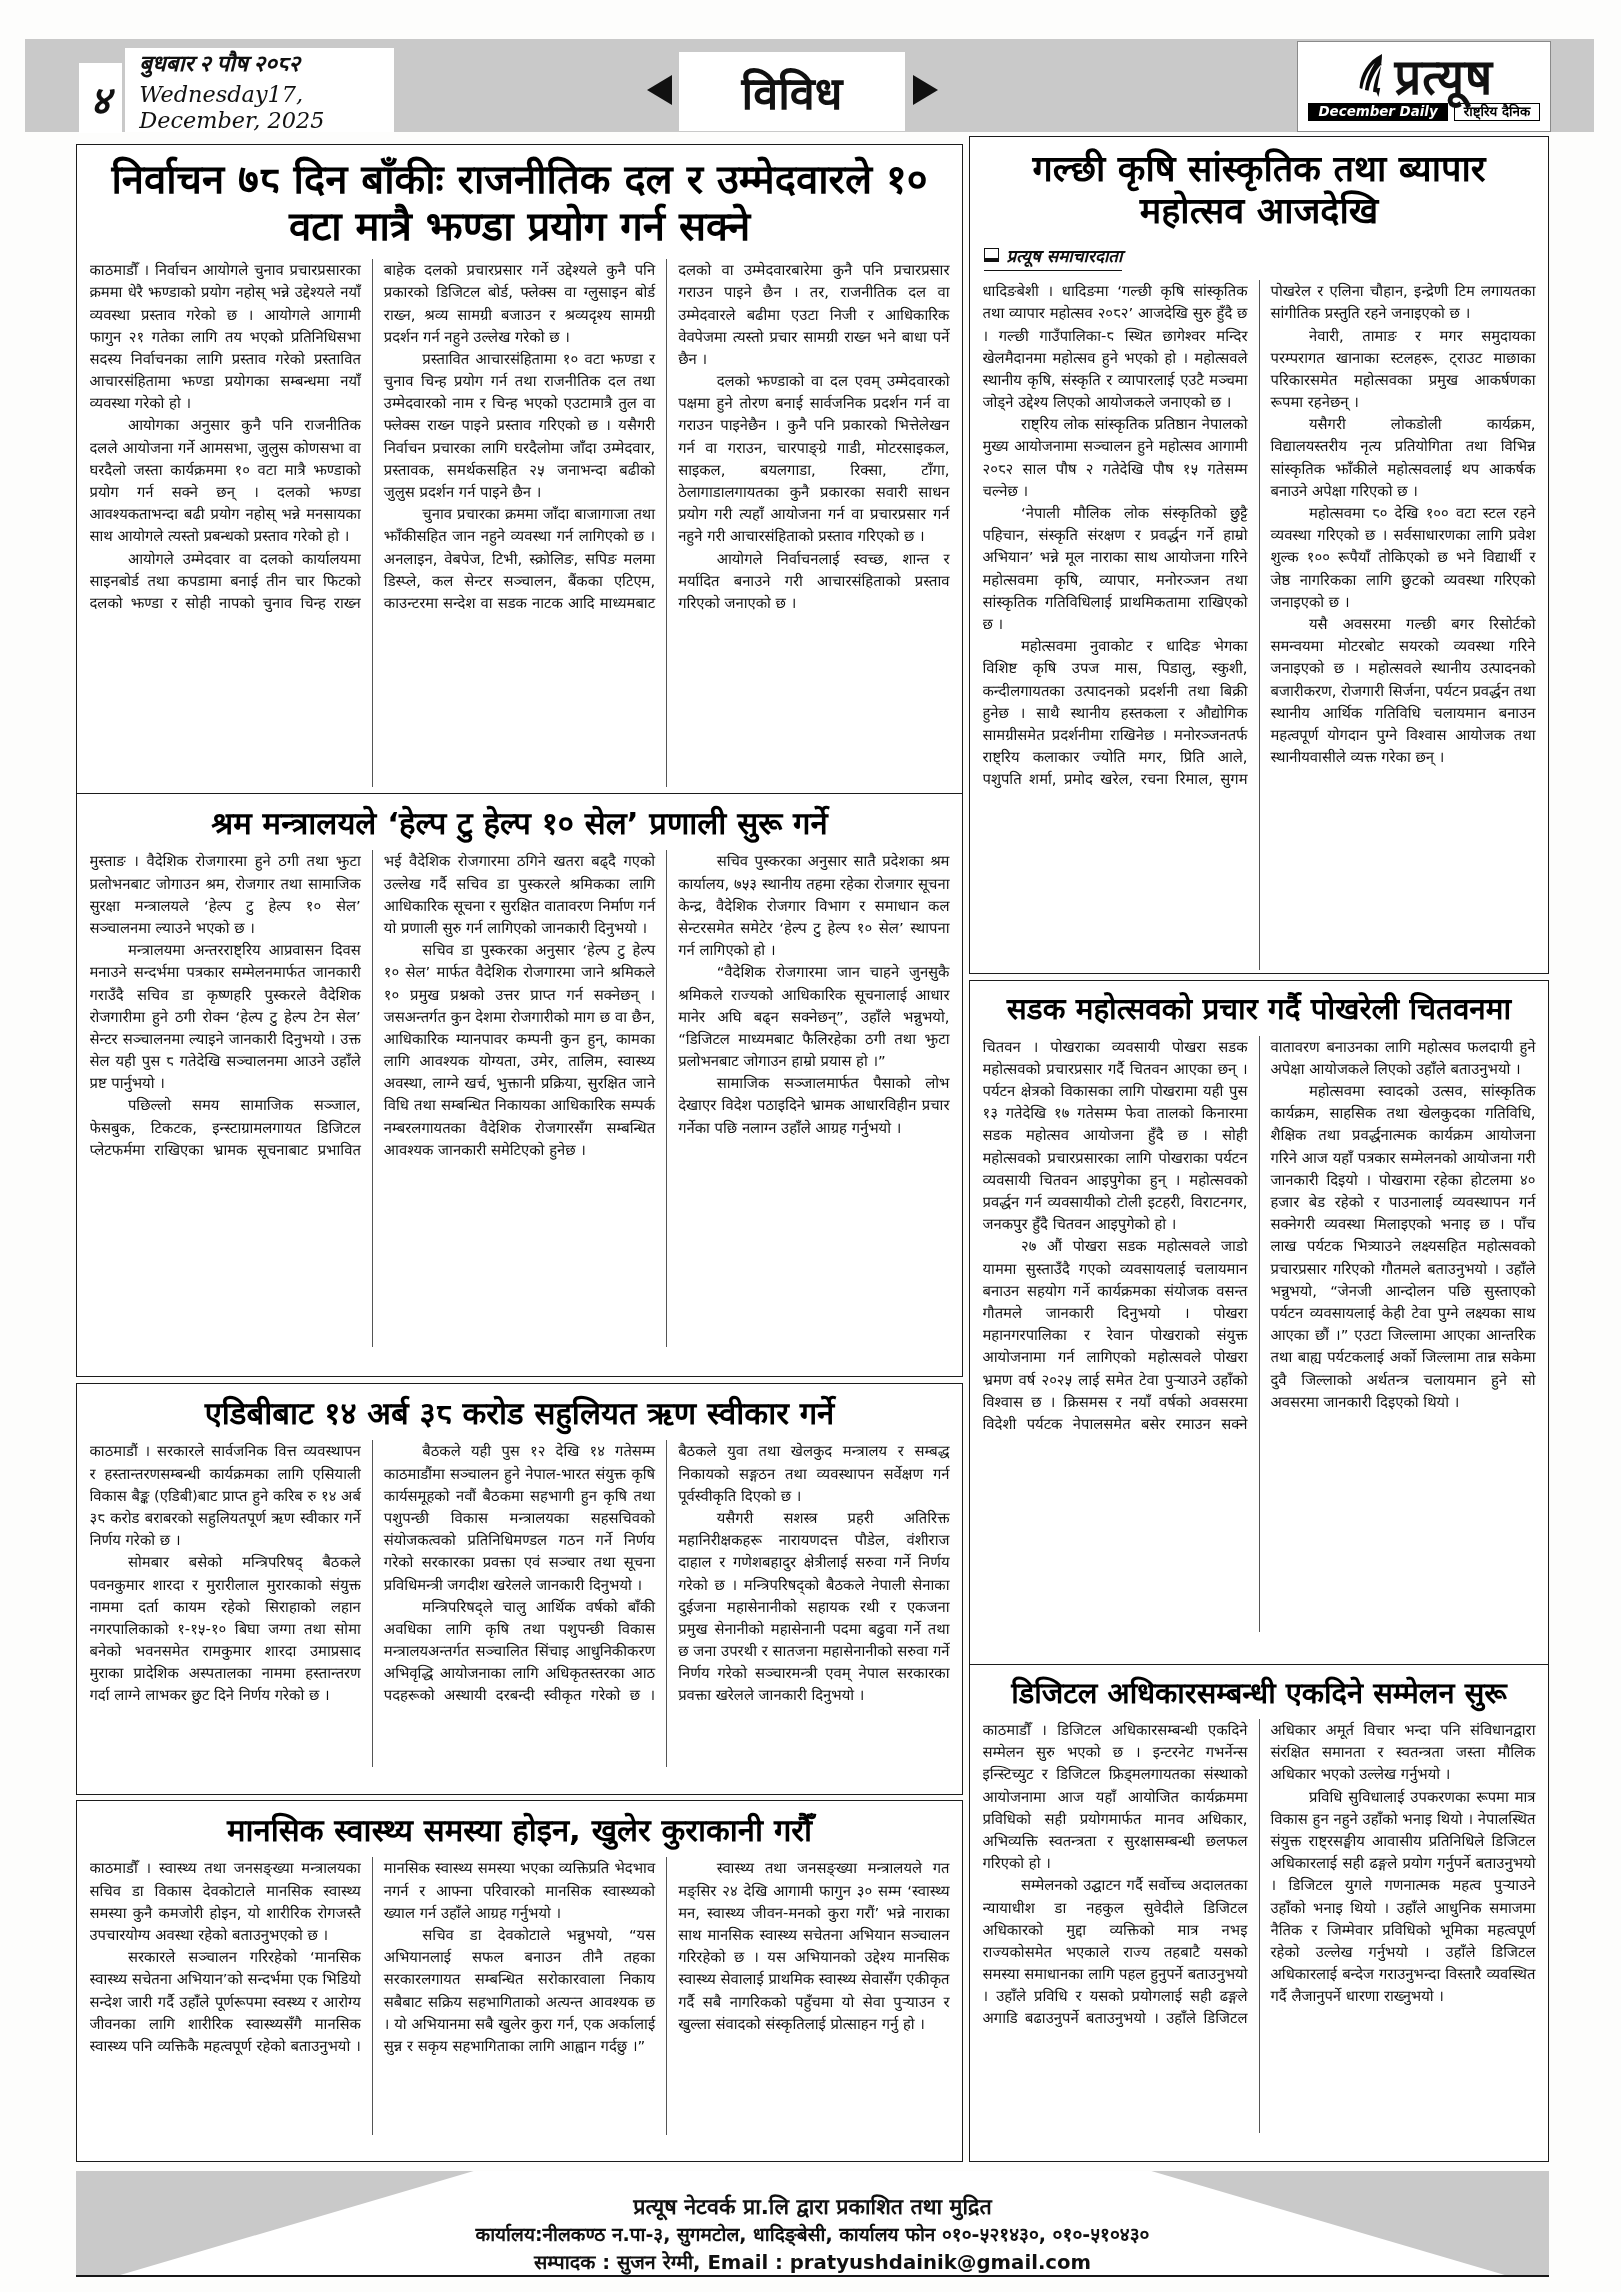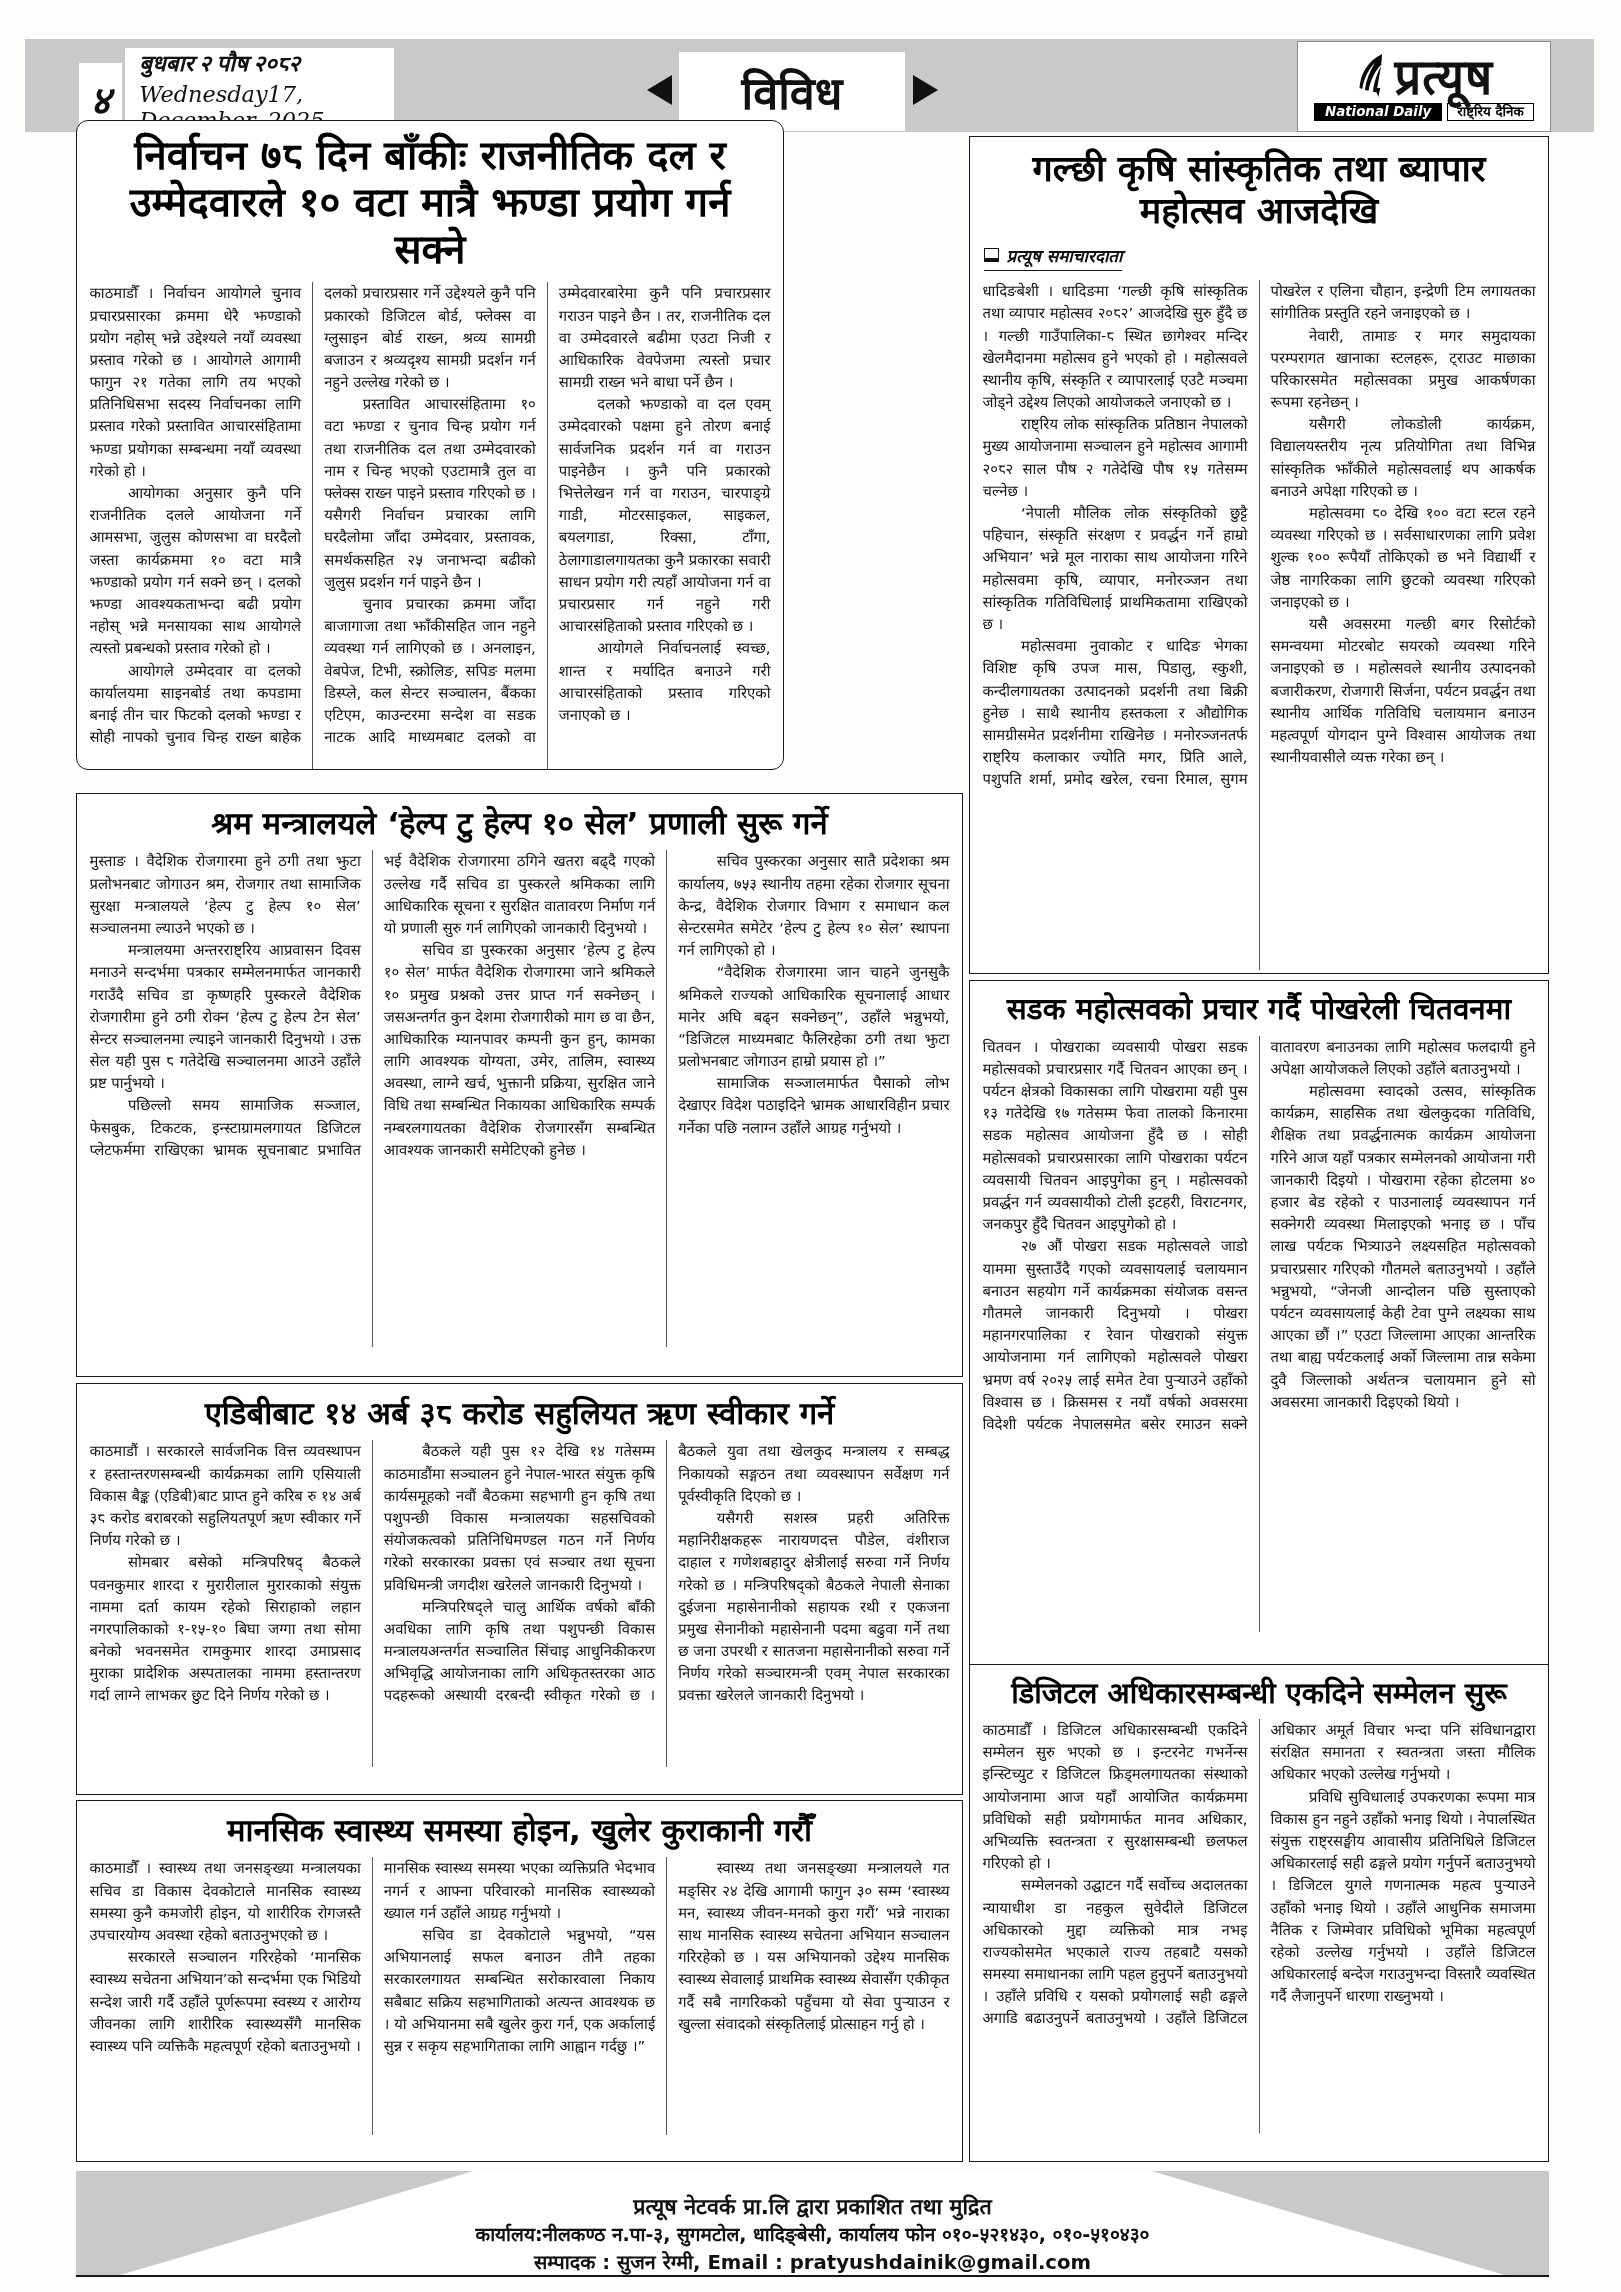--- a/index.html
+++ b/index.html
@@ -68,21 +68,21 @@
   .body-cols {
     text-align:justify; font-size:14.8px; line-height:1.5;
     column-gap:23px; column-rule:0.9px solid #555; height:100%;
   }
   .cols3 { column-count:3; }
   .cols2 { column-count:2; }
   .body-wrap { overflow:hidden; }
   .body-cols p { margin:0; }
   .body-cols p + p { text-indent:2.6em; }
 
-  #a1 { left:76px;  top:120px;  width:708px; height:650px;border-radius:12px; }
+  #a1 { left:76px;  top:144px;  width:887px; height:650px; }
   #a2 { left:969px; top:136px; width:580px; height:838px; }
   #a3 { left:76px;  top:793px;  width:887px; height:584px; }
   #a4 { left:969px; top:980px; width:580px; height:771px; }
   #a5 { left:76px;  top:1383px; width:887px; height:412px; }
   #a6 { left:969px; top:1664px; width:580px; height:498px; }
   #a7 { left:76px;  top:1800px; width:887px; height:362px; }
 
   #a1 .body-wrap { height:528px; }
   #a2 .body-wrap { height:690px; }
   #a3 .body-wrap { height:497px; }
@@ -130,21 +130,21 @@
     <div class="logo-top">
       <span>
         <svg width="36" height="47" viewBox="0 0 40 52" aria-hidden="true">
           <path d="M30 2 C14 10 6 24 5 40 L8 41 C10 30 14 20 22 12 C16 22 12 32 11 42 L15 43 C17 32 22 21 30 13 C25 23 21 33 20 44 L24 45 C26 30 30 14 30 2 Z" fill="#0a0a0a"></path>
           <path d="M22 40 L26 50 L28 40 Z" fill="#0a0a0a"></path>
         </svg>
       </span>
       <span class="logo-title">प्रत्यूष</span>
     </div>
     <div class="logo-sub">
-      <span class="chip-dark">National Daily</span>
+      <span class="chip-dark">December Daily</span>
       <span class="chip-light">राष्ट्रिय दैनिक</span>
     </div>
   </div>
 
   <article class="article" id="a1">
     <h1 class="headline h-xl">निर्वाचन ७८ दिन बाँकीः राजनीतिक दल र उम्मेदवारले १० वटा मात्रै झण्डा प्रयोग गर्न सक्ने</h1>
     <div class="body-wrap">
       <div class="body-cols cols3">
           <p>काठमाडौँ । निर्वाचन आयोगले चुनाव प्रचारप्रसारका क्रममा धेरै झण्डाको प्रयोग नहोस् भन्ने उद्देश्यले नयाँ व्यवस्था प्रस्ताव गरेको छ । आयोगले आगामी फागुन २१ गतेका लागि तय भएको प्रतिनिधिसभा सदस्य निर्वाचनका लागि प्रस्ताव गरेको प्रस्तावित आचारसंहितामा झण्डा प्रयोगका सम्बन्धमा नयाँ व्यवस्था गरेको हो ।</p>
           <p>आयोगका अनुसार कुनै पनि राजनीतिक दलले आयोजना गर्ने आमसभा, जुलुस कोणसभा वा घरदैलो जस्ता कार्यक्रममा १० वटा मात्रै झण्डाको प्रयोग गर्न सक्ने छन् । दलको झण्डा आवश्यकताभन्दा बढी प्रयोग नहोस् भन्ने मनसायका साथ आयोगले त्यस्तो प्रबन्धको प्रस्ताव गरेको हो ।</p>

